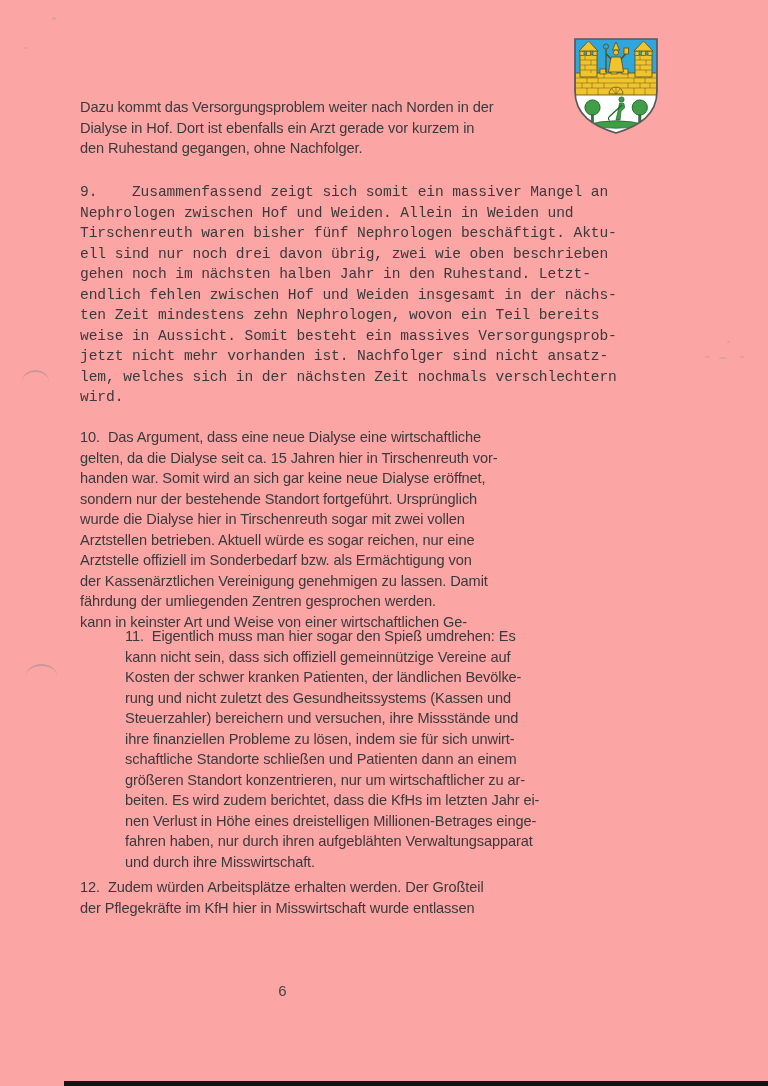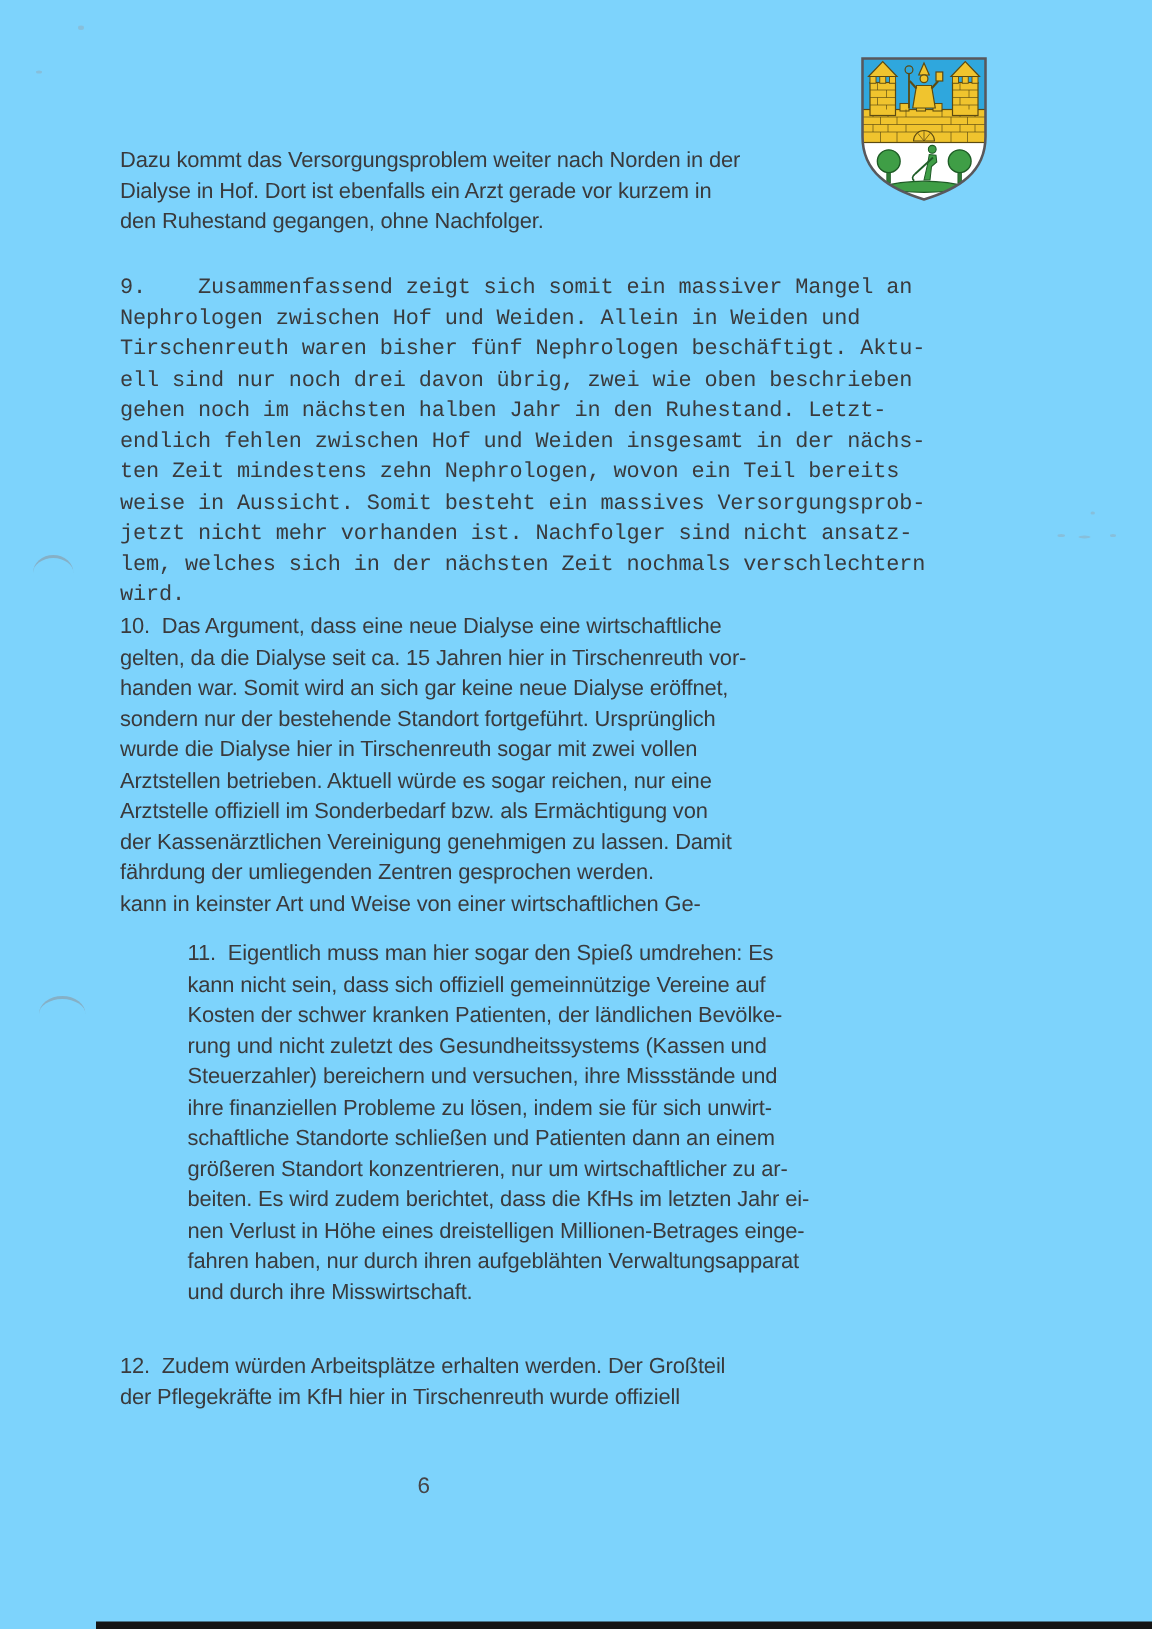--- a/index.html
+++ b/index.html
@@ -1,44 +1,44 @@
 <!DOCTYPE html>
 <html style="--blue: #2fa7dd; --gold: #f0c42e; --green: #3f9e46; --outline: #5b4a12; --shieldline: #58585c;"><head>
 <meta charset="utf-8">
 <style>
   * { margin: 0; padding: 0; box-sizing: border-box; }
   html, body { background: #ffffff; }
   .page {
     position: relative;
     width: 768px;
     height: 1086px;
-    background: #7dd3fc;
+    background: #fca5a5;
     overflow: hidden;
     font-family: "Liberation Sans", sans-serif;
   }
   .doc-body {
     position: absolute;
     left: 80px;
     top: 0;
     width: 480px;
   }
   .para {
     position: absolute;
     left: 0;
     color: #3a3a3c;
     font-size: 14.6px;
     line-height: 20.5px;
     letter-spacing: -0.1px;
   }
   .para .line { white-space: pre; }
   .para:nth-child(1) { top: 97px; }
   .para:nth-child(2) { top: 182px; font-family: Liberation Mono, monospace; }
-  .para:nth-child(3) { top: 408px; }
+  .para:nth-child(3) { top: 427px; }
   .para:nth-child(4) { top: 626px; margin-left: 45px; }
-  .para:nth-child(5) { top: 877px; margin-top: 24px; }
+  .para:nth-child(5) { top: 877px; }
   .page-number {
     position: absolute;
     left: 80px;
     top: 982px;
     width: 405px;
     text-align: center;
     color: #454548;
     font-size: 15px;
   }
   .emblem {
@@ -123,21 +123,21 @@
         <div class="line">ihre finanziellen Probleme zu lösen, indem sie für sich unwirt-</div>
         <div class="line">schaftliche Standorte schließen und Patienten dann an einem</div>
         <div class="line">größeren Standort konzentrieren, nur um wirtschaftlicher zu ar-</div>
         <div class="line">beiten. Es wird zudem berichtet, dass die KfHs im letzten Jahr ei-</div>
         <div class="line">nen Verlust in Höhe eines dreistelligen Millionen-Betrages einge-</div>
         <div class="line">fahren haben, nur durch ihren aufgeblähten Verwaltungsapparat</div>
         <div class="line">und durch ihre Misswirtschaft.</div>
       </div>
       <div class="para">
         <div class="line">12.  Zudem würden Arbeitsplätze erhalten werden. Der Großteil</div>
-        <div class="line">der Pflegekräfte im KfH hier in Tirschenreuth wurde offiziell</div>
+        <div class="line">der Pflegekräfte im KfH hier in Misswirtschaft wurde entlassen</div>
       </div>
     </div>
 
   <div class="page-number">6</div>
 
   <div class="emblem">
     <svg width="88" height="100" viewBox="0 0 88 100" xmlns="http://www.w3.org/2000/svg">
       <defs>
         <clipPath id="shieldClip">
           <path d="M3,3 H85 V55 C85,79 67,90 44,97 C21,90 3,79 3,55 Z"></path>

